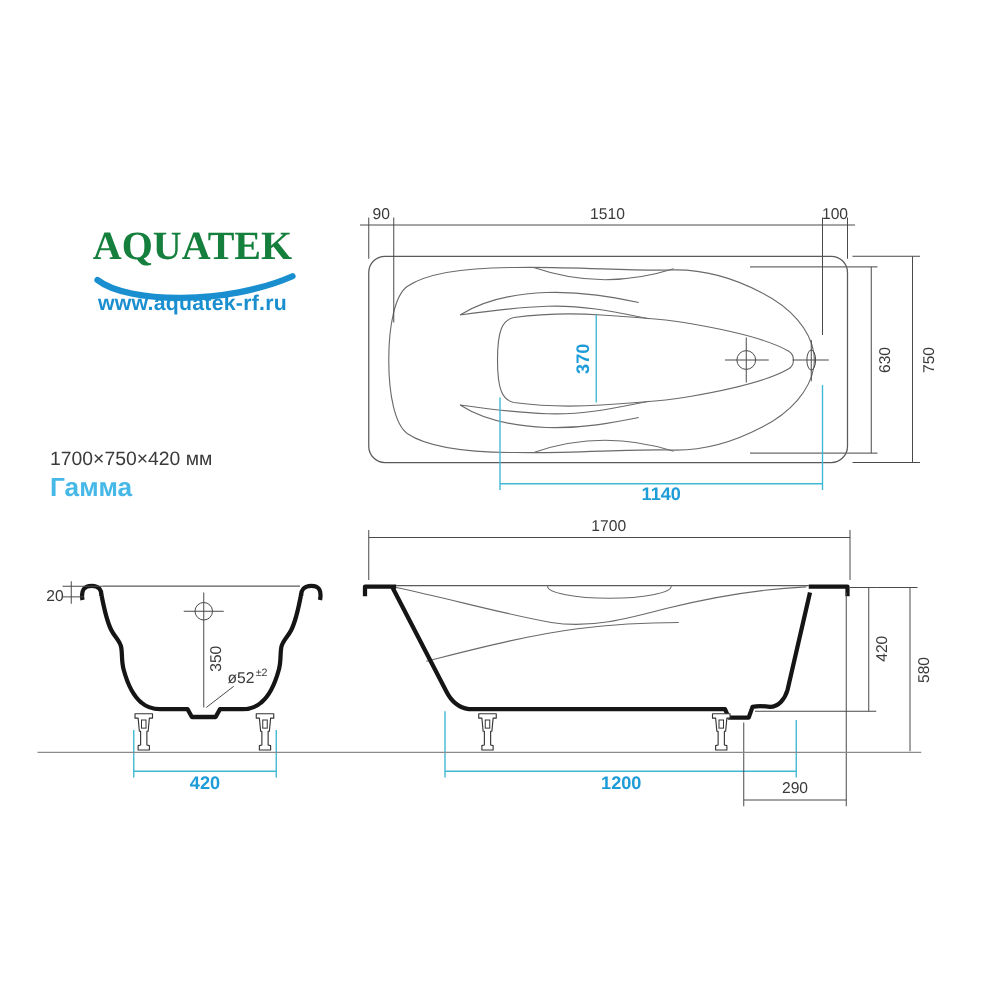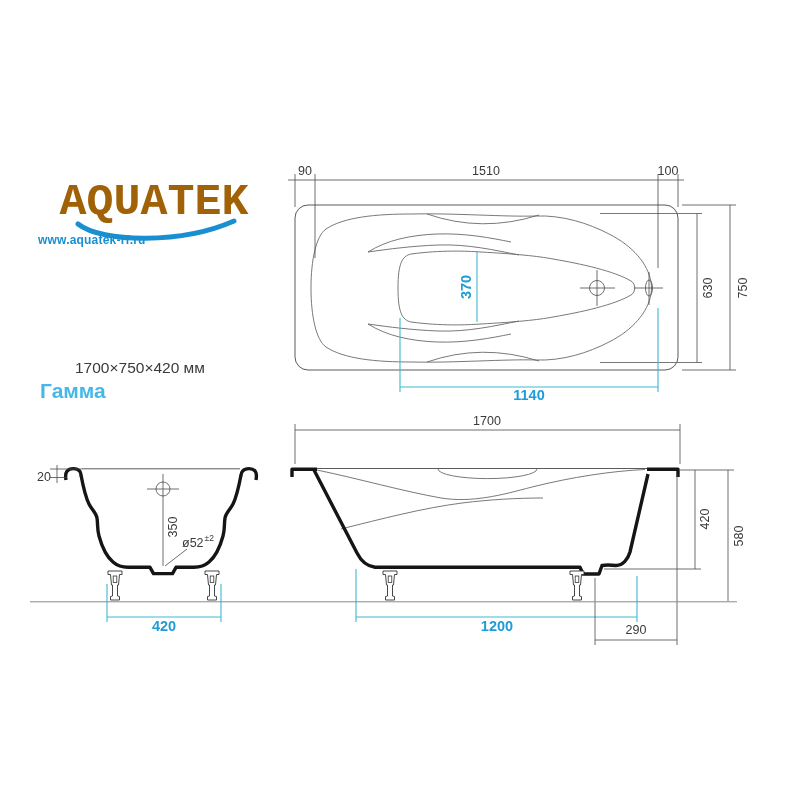--- a/index.html
+++ b/index.html
@@ -1,25 +1,25 @@
 <!DOCTYPE html>
 <html><head>
 <meta charset="utf-8">
 <style>
   html,body{margin:0;padding:0;background:#fff;}
   .page{position:relative;width:800px;height:800px;background:#ffffff;overflow:hidden;
         font-family:"Liberation Sans",sans-serif;}
   .logo-text{position:absolute;left:38px;top:180px;width:232px;text-align:center;
-        font-family:Liberation Mono, monospace;font-weight:bold;font-size:45px;line-height:1;
-        color:#a16207;letter-spacing:0px;}
+        font-family:Liberation Serif, serif;font-weight:bold;font-size:32px;line-height:1;
+        color:#15803d;letter-spacing:0px;}
   .logo-swoosh{position:absolute;left:40px;top:218px;}
-  .logo-url{position:absolute;left:38px;top:233px;width:232px;text-align:left;
-        font-weight:bold;font-size:12px;color:#1A8FD0;letter-spacing:.2px;}
+  .logo-url{position:absolute;left:38px;top:233px;width:232px;text-align:center;
+        font-weight:bold;font-size:17px;color:#1A8FD0;letter-spacing:.2px;}
   .product-name{position:absolute;left:40px;top:335px;font-size:21px;font-weight:bold;color:#45B8E8;margin-top:44px;}
-  .product-dims{position:absolute;left:40px;top:359px;font-size:15.5px;color:#3A3A3A;margin-left:35px;}
+  .product-dims{position:absolute;left:40px;top:359px;font-size:15.5px;color:#3A3A3A;}
   svg.drawing{position:absolute;left:0;top:0;}
   .thin{stroke:#5a5a5a;stroke-width:1;fill:none;}
   .curve{stroke:#6a6a6a;stroke-width:.9;fill:none;}
   .thick{stroke:#151515;stroke-width:3.4;fill:none;stroke-linejoin:round;}
   .dimline{stroke:#4a4a4a;stroke-width:.8;fill:none;}
   .cyan{stroke:#3FB9D3;stroke-width:1.1;fill:none;}
   .ground{stroke:#8a8a8a;stroke-width:1;fill:none;}
   text.dim{font:12.5px "Liberation Sans",sans-serif;fill:#3A3A3A;}
   text.dimsup{font:8.5px "Liberation Sans",sans-serif;fill:#3A3A3A;}
   text.dimb{font:bold 14.5px "Liberation Sans",sans-serif;fill:#1E9CD8;}

